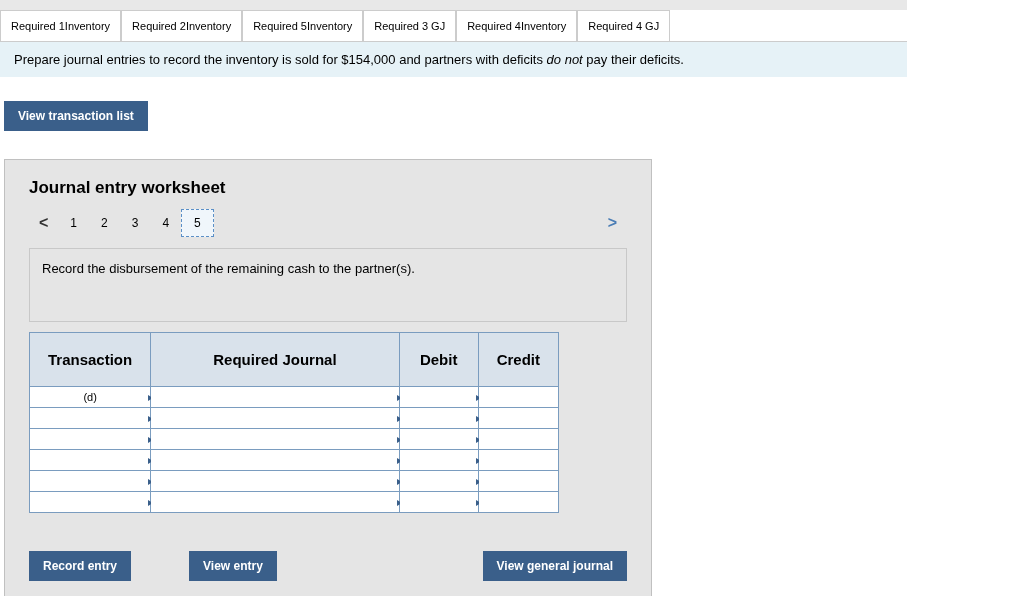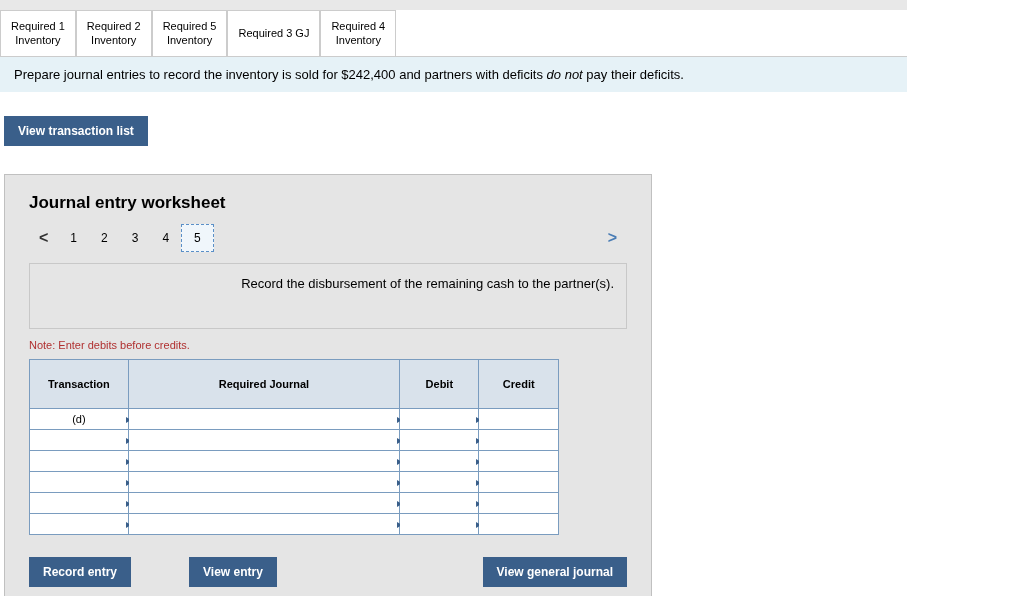--- a/index.html
+++ b/index.html
@@ -1,44 +1,44 @@
 <!DOCTYPE html>
 <html><head>
 <meta charset="utf-8">
 <style>
   * { box-sizing: border-box; margin: 0; padding: 0; }
   body { font-family: Arial, sans-serif; font-size: 12px; background: #fff; width: 1024px; }
   .gray-bar { background: #e8e8e8; height: 10px; width: 907px; }
   .content { width: 907px; }
   .tabs-row { display: flex; border-bottom: 1px solid #ccc; }
   .tab { border: 1px solid #ccc; border-bottom: none; padding: 8px 10px; background: #fff; font-size: 11px; text-align: center; min-width: 63px; display: flex; align-items: center; justify-content: center; line-height: 1.3; }
-  .tab.two-line { flex-direction: column; }
+  .tab.two-line { }
   .instruction { background: #e6f2f7; padding: 10px 14px; font-size: 13px; }
   .instruction em { font-style: italic; margin-top: 12px; }
   .vtl-area { padding: 24px 4px; }
   .btn-blue { background: #3a5f8a; color: #fff; padding: 8px 14px; border: none; font-size: 12px; font-weight: bold; cursor: pointer; }
   .worksheet-box { border: 1px solid #c0c0c0; background: #e5e5e5; margin: 4px 4px 12px 4px; width: 648px; padding: 18px 24px 18px 24px; }
   .ws-title { font-weight: bold; font-size: 17px; margin-bottom: 12px; }
   .pager { display: flex; align-items: center; gap: 0; margin-bottom: 12px; }
   .pager-chevron-left, .pager-chevron-right { font-size: 16px; font-weight: bold; padding: 4px 10px; cursor: pointer; color: #333; }
   .pager-chevron-right { margin-left: auto; color: #4a7db5; }
   .pager-num { padding: 6px 12px; font-size: 12px; cursor: pointer; }
   .pager-num.active { border: 1px dashed #5a8fc7; background: #f0f6fb; }
-  .prompt-box { border: 1px solid #c8c8c8; padding: 12px; height: 66px; font-size: 13px; margin-bottom: 10px; text-align: right; }
+  .prompt-box { border: 1px solid #c8c8c8; padding: 12px; height: 74px; font-size: 13px; margin-bottom: 10px; }
   .note { color: #b03030; font-size: 11px; margin-bottom: 8px; }
   .je-table { border-collapse: collapse; width: 530px; }
-  .je-table th { background: #d9e2eb; border: 1px solid #7a9cbf; padding: 18px; font-size: 11px; font-weight: bold; text-align: center; }
+  .je-table th { background: #d9e2eb; border: 1px solid #7a9cbf; padding: 18px; font-size: 15px; font-weight: bold; text-align: center; }
   .je-table td { border: 1px solid #7a9cbf; padding: 0; height: 21px; background: #fff; position: relative; }
   .je-table td .marker { position: absolute; right: -3px; top: 40%; width: 0; height: 0; border-top: 3px solid transparent; border-bottom: 3px solid transparent; border-left: 5px solid #3a5f8a; }
   .je-table .col-trans { width: 90px; }
   .je-table .col-gj { width: 280px; }
   .je-table .col-debit { width: 80px; }
   .je-table .col-credit { width: 80px; }
   .je-table td.first-cell { text-align: center; font-size: 11px; }
-  .action-row { margin-top: 22px; display: flex; align-items: center; }
+  .action-row { margin-top: 38px; display: flex; align-items: center; }
   .action-row .btn-blue { margin-right: 58px; }
   .action-row .btn-blue.view-gj { margin-left: auto; margin-right: 0; }
 </style>
 </head>
 <body>
 
 <div class="gray-bar"></div>
 <div class="content">
   <div class="tabs-row" id="tabs-row">
       <div class="tab two-line">
@@ -51,41 +51,41 @@
       </div>
       <div class="tab two-line">
         <span>Required 5</span>
         <span>Inventory</span>
       </div>
       <div class="tab">Required 3 GJ</div>
       <div class="tab two-line">
         <span>Required 4</span>
         <span>Inventory</span>
       </div>
+      <div class="tab">Required 4 GJ</div>
     </div>
 
   <div class="instruction">
-    <span>Prepare journal entries to record the inventory is sold for $242,400 and partners with deficits </span><em>do not</em><span> pay their deficits.</span>
+    <span>Prepare journal entries to record the inventory is sold for $154,000 and partners with deficits </span><em>do not</em><span> pay their deficits.</span>
   </div>
 
   <div class="vtl-area">
     <button class="btn-blue">View transaction list</button>
   </div>
 
   <div class="worksheet-box">
     <div class="ws-title">Journal entry worksheet</div>
 
     <div class="pager">
       <span class="pager-chevron-left">&lt;</span>
       <span id="pager-nums"><span class="pager-num">1</span><span class="pager-num">2</span><span class="pager-num">3</span><span class="pager-num">4</span><span class="pager-num active">5</span></span>
       <span class="pager-chevron-right">&gt;</span>
     </div>
 
     <div class="prompt-box">Record the disbursement of the remaining cash to the partner(s).</div>
-    <div class="note">Note: Enter debits before credits.</div>
 
     <table class="je-table">
       <thead>
         <tr>
           <th class="col-trans">Transaction</th>
           <th class="col-gj">Required Journal</th>
           <th class="col-debit">Debit</th>
           <th class="col-credit">Credit</th>
         </tr>
       </thead>

